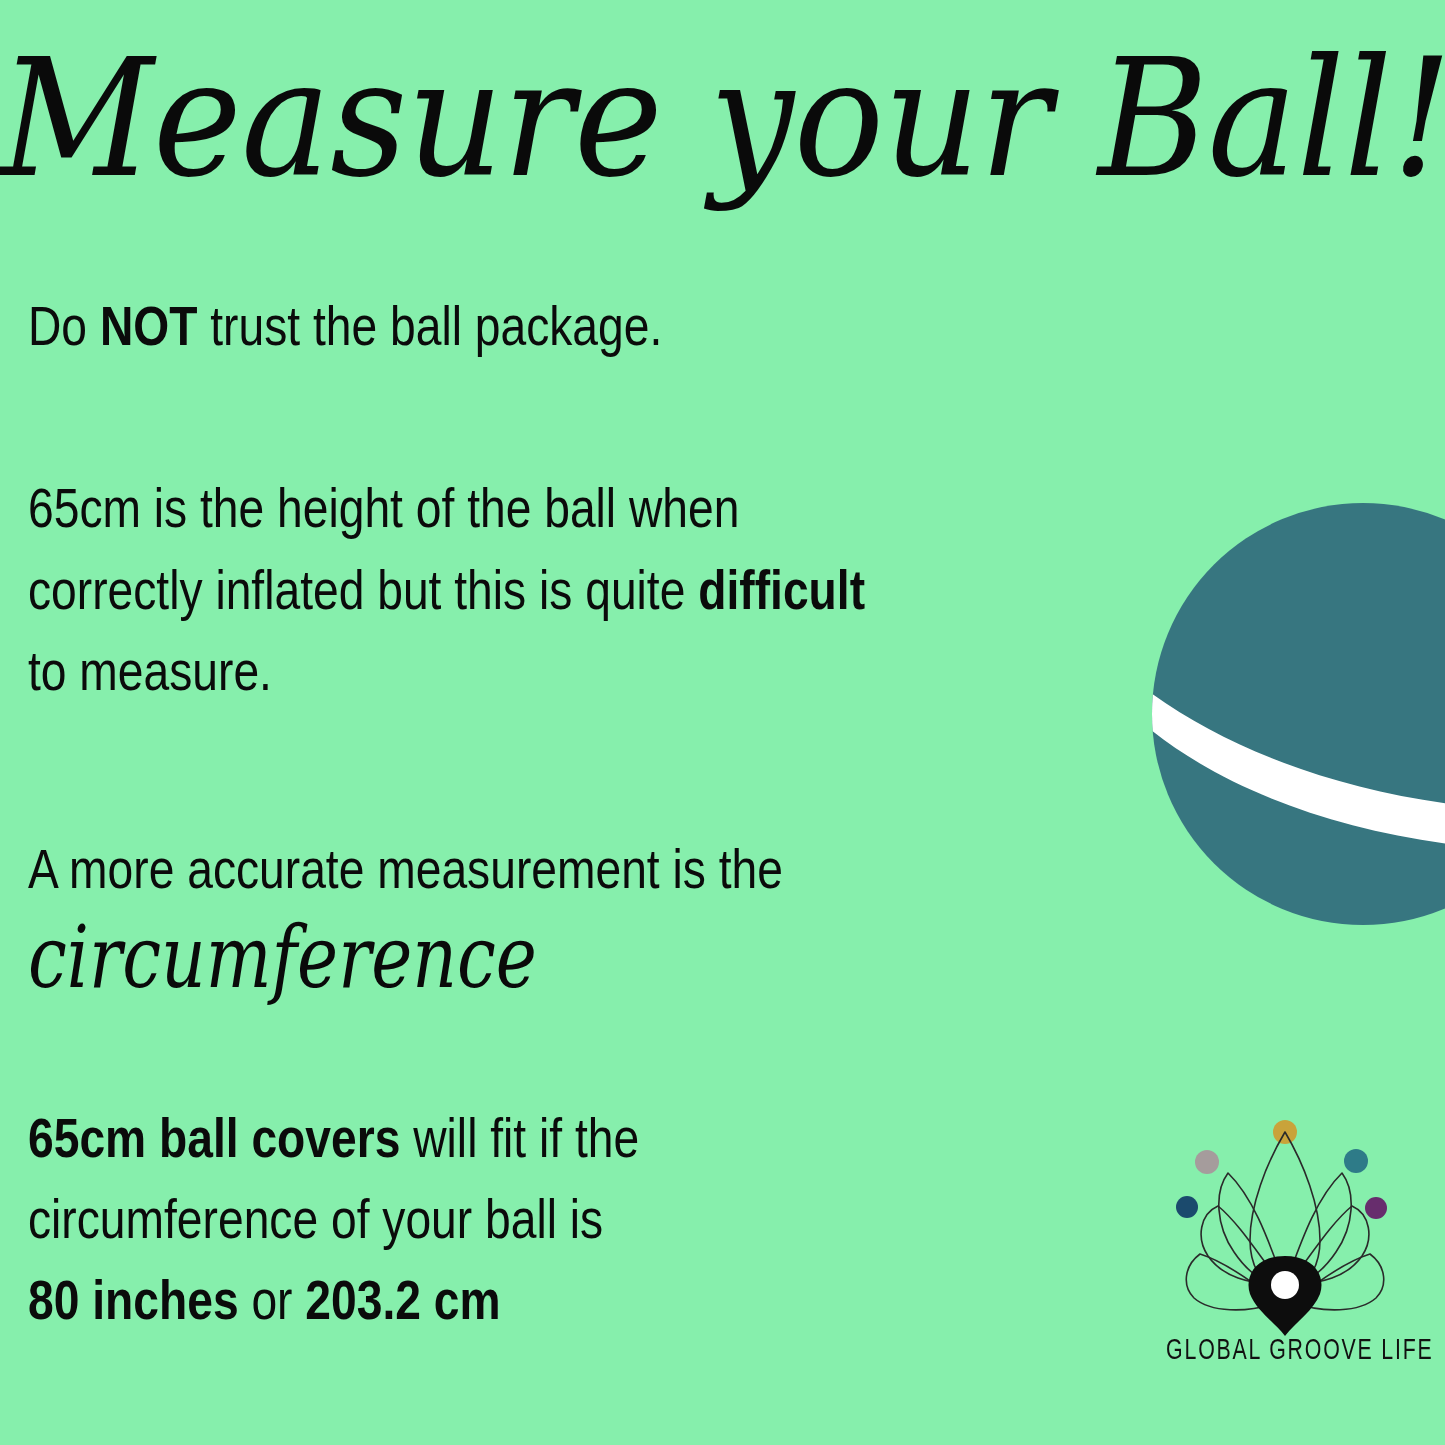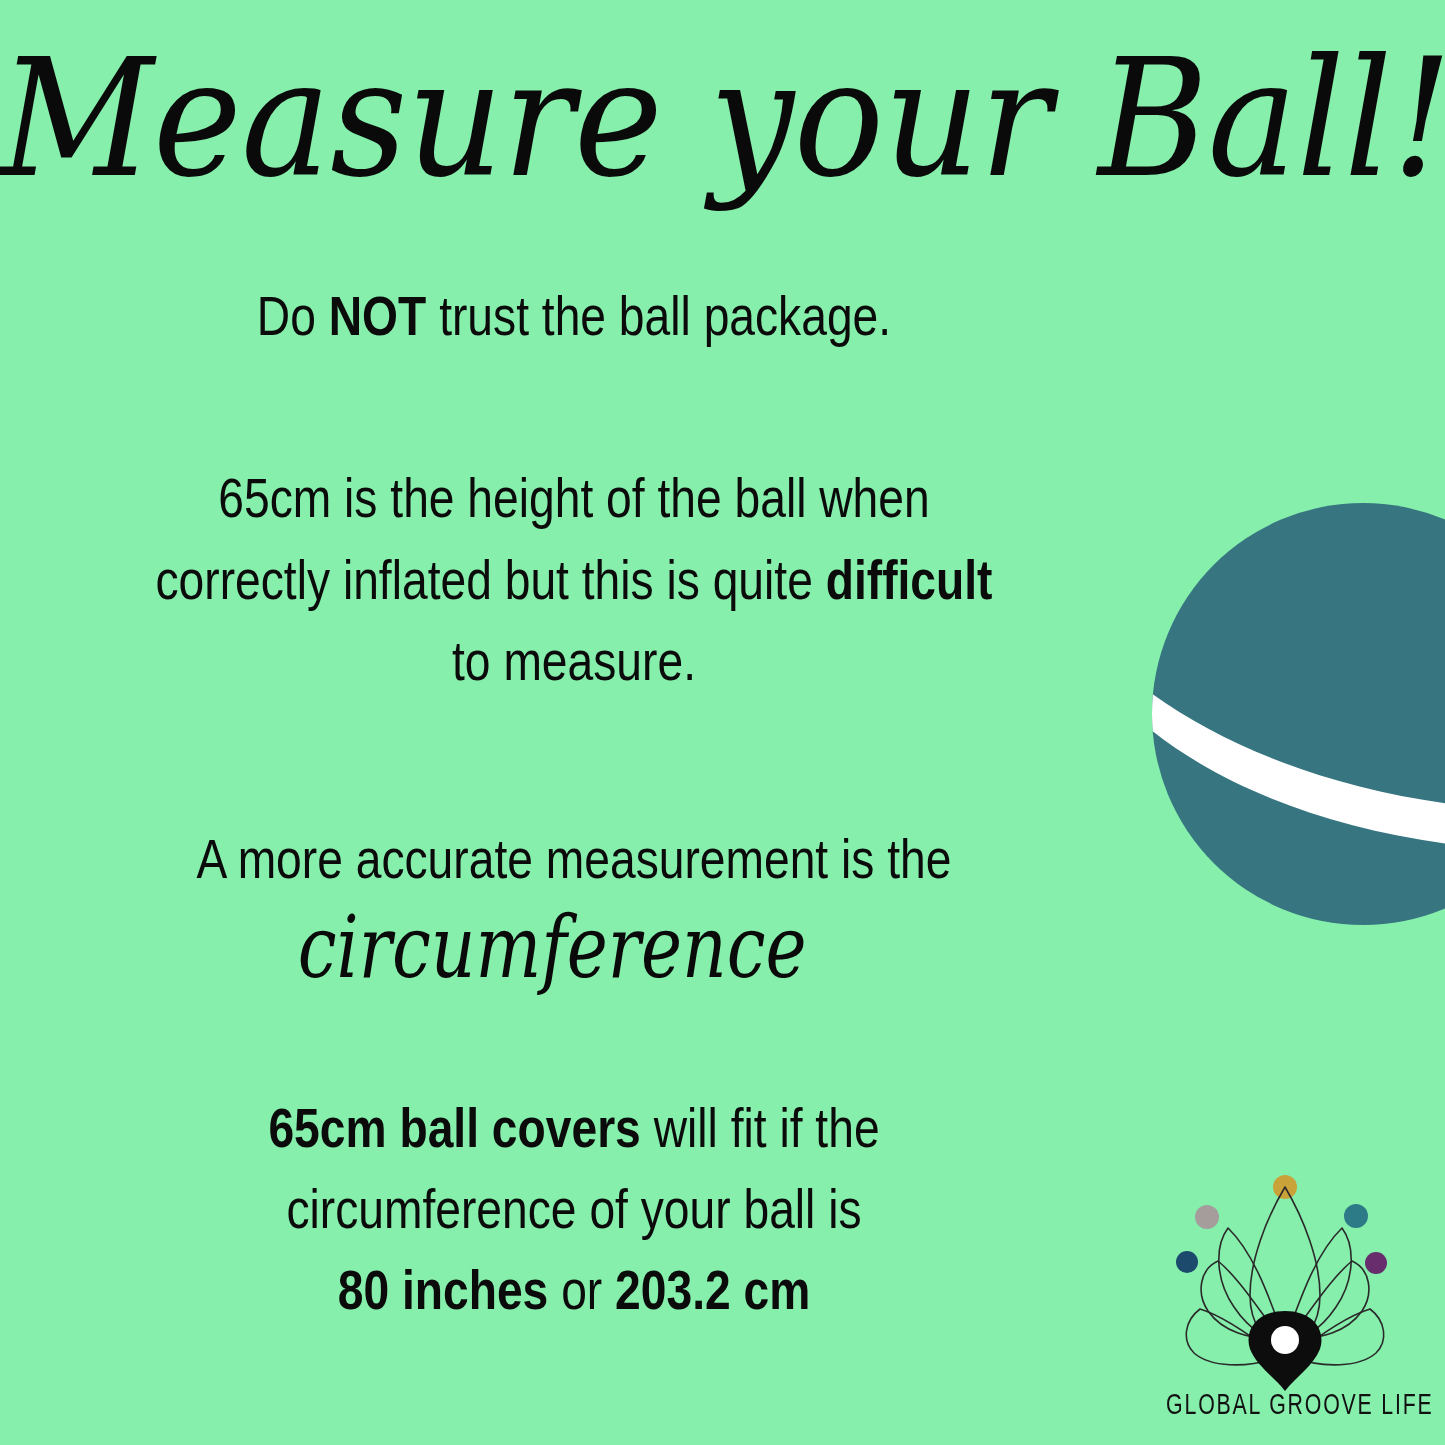--- a/index.html
+++ b/index.html
@@ -57,24 +57,23 @@
     z-index: 5;
     white-space: nowrap;
     transform: scaleY(1.08);
     transform-origin: center top;
   }
 
   
   .body-copy {
     position: absolute;
     left: 28px;
-    top: 276px;
+    top: 286px;
     width: 1100px;
     z-index: 4;
-    text-align: center;
   }
 
   .para {
     font-family: "Liberation Sans", sans-serif;
     font-size: 55px;
     line-height: 1.48;
     color: #0b0b0b;
     font-weight: 400;
     transform: scaleX(0.84);
     transform-origin: left top;
@@ -98,21 +97,21 @@
     margin-top: 4px;
     color: #0a0a0a;
     transform: scaleX(0.96);
     transform-origin: left top;
   }
 
   
   .logo {
     position: absolute;
     left: 1140px;
-    top: 1165px;
+    top: 1110px;
     width: 290px;
     height: 265px;
     z-index: 6;
   }
   .logo svg { display: block; width: 290px; height: 230px; }
 
   .logo-wordmark {
     position: absolute;
     left: 0;
     top: 222px;

